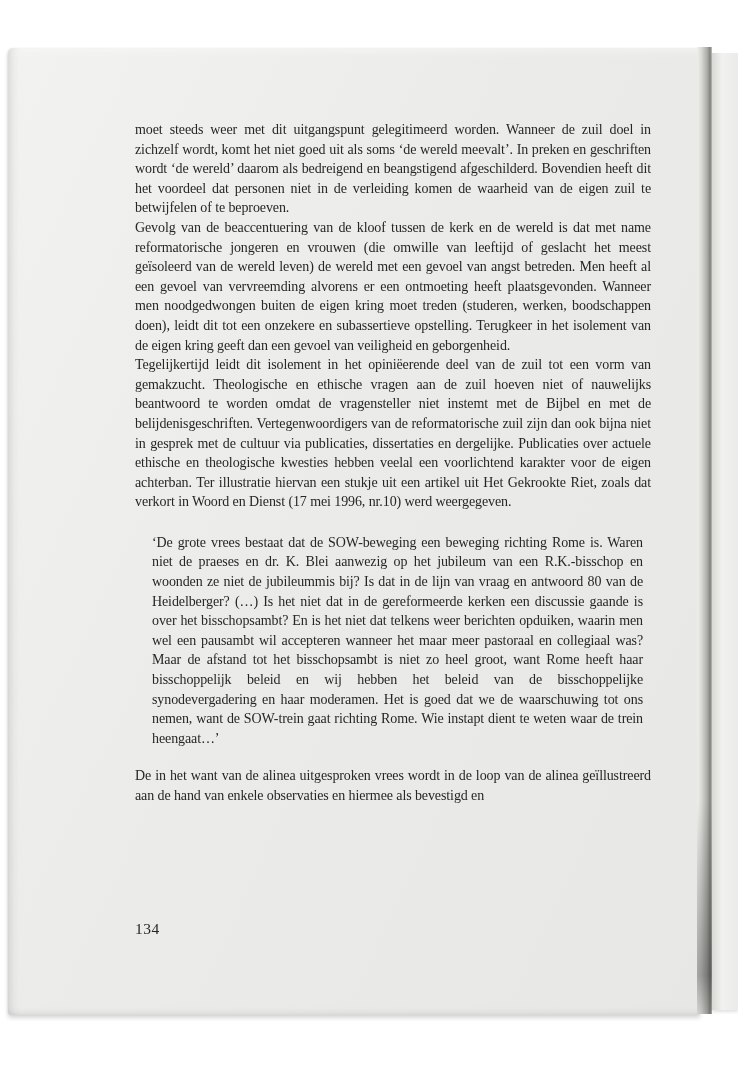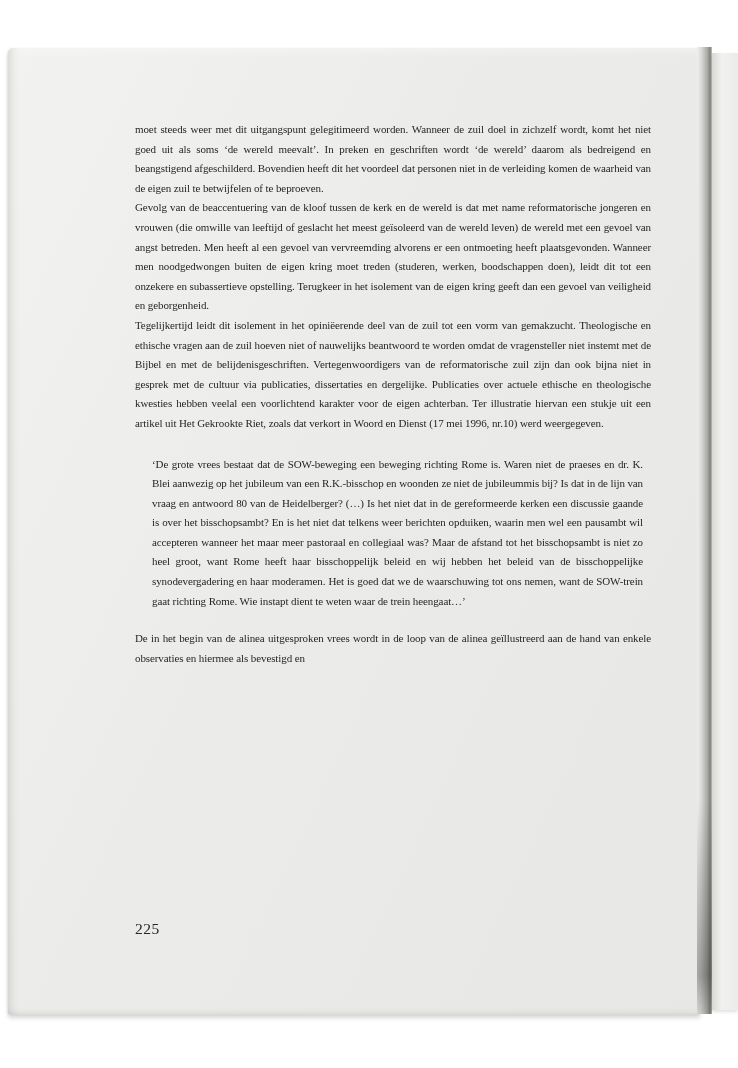--- a/index.html
+++ b/index.html
@@ -43,21 +43,21 @@
     left: 712px; top: 53px;
     width: 26px; height: 957px;
     background: linear-gradient(90deg, #d8d8d5 0%, #f1f1ef 38%, #ebebe9 100%);
     box-shadow: 0 2px 3px rgba(0,0,0,0.12);
   }
   .text-column {
     position: absolute;
     left: 127px; top: 72px;
     width: 516px;
     color: #262626;
-    font-size: 11px;
+    font-size: 14px;
     line-height: 19.6px;
     letter-spacing: -0.1px;
     text-align: justify;
   }
   .text-column p { margin: 0; }
   .text-column blockquote {
     margin: 21px 8px 18px 17px;
     padding: 0;
     text-align: justify;
   }
@@ -75,23 +75,23 @@
 
 <div class="scan">
 
   <div class="page">
 
     <div class="text-column">
       <p>moet steeds weer met dit uitgangspunt gelegitimeerd worden. Wanneer de zuil doel in zichzelf wordt, komt het niet goed uit als soms ‘de wereld meevalt’. In preken en geschriften wordt ‘de wereld’ daarom als bedreigend en beangstigend afgeschilderd. Bovendien heeft dit het voordeel dat personen niet in de verleiding komen de waarheid van de eigen zuil te betwijfelen of te beproeven.</p>
       <p>Gevolg van de beaccentuering van de kloof tussen de kerk en de wereld is dat met name reformatorische jongeren en vrouwen (die omwille van leeftijd of geslacht het meest geïsoleerd van de wereld leven) de wereld met een gevoel van angst betreden. Men heeft al een gevoel van vervreemding alvorens er een ontmoeting heeft plaatsgevonden. Wanneer men noodgedwongen buiten de eigen kring moet treden (studeren, werken, boodschappen doen), leidt dit tot een onzekere en subassertieve opstelling. Terugkeer in het isolement van de eigen kring geeft dan een gevoel van veiligheid en geborgenheid.</p>
       <p><span>Tegelijkertijd leidt dit isolement in het opiniëerende deel van de zuil tot een vorm van gemakzucht. Theologische en ethische vragen aan de zuil hoeven niet of nauwelijks beantwoord te worden omdat de vragensteller niet instemt met de Bijbel en met de belijdenisgeschriften. Vertegenwoordigers van de reformatorische zuil zijn dan ook bijna niet in gesprek met de cultuur via publicaties, dissertaties en dergelijke. Publicaties over actuele ethische en theologische kwesties hebben veelal een voorlichtend karakter voor de eigen achterban. Ter illustratie hiervan een stukje uit een artikel uit </span><span class="journal-title">Het Gekrookte Riet</span><span>, zoals dat verkort in </span><span class="journal-title">Woord en Dienst</span><span> (17 mei 1996, nr.10) werd weergegeven.</span></p>
       <blockquote>‘De grote vrees bestaat dat de SOW-beweging een beweging richting Rome is. Waren niet de praeses en dr. K. Blei aanwezig op het jubileum van een R.K.-bisschop en woonden ze niet de jubileummis bij? Is dat in de lijn van vraag en antwoord 80 van de Heidelberger? (…) Is het niet dat in de gereformeerde kerken een discussie gaande is over het bisschopsambt? En is het niet dat telkens weer berichten opduiken, waarin men wel een pausambt wil accepteren wanneer het maar meer pastoraal en collegiaal was? Maar de afstand tot het bisschopsambt is niet zo heel groot, want Rome heeft haar bisschoppelijk beleid en wij hebben het beleid van de bisschoppelijke synodevergadering en haar moderamen. Het is goed dat we de waarschuwing tot ons nemen, want de SOW-trein gaat richting Rome. Wie instapt dient te weten waar de trein heengaat…’</blockquote>
-      <p>De in het begin van de alinea uitgesproken vrees wordt in de loop van de alinea geïllustreerd aan de hand van enkele observaties en hiermee als bevestigd en</p>
+      <p>De in het want van de alinea uitgesproken vrees wordt in de loop van de alinea geïllustreerd aan de hand van enkele observaties en hiermee als bevestigd en</p>
     </div>
 
-    <div class="page-number">225</div>
+    <div class="page-number">134</div>
 
   </div>
 
   <div class="spine-shadow"></div>
   <div class="back-page"></div>
 
 </div>
 
 </body></html>

